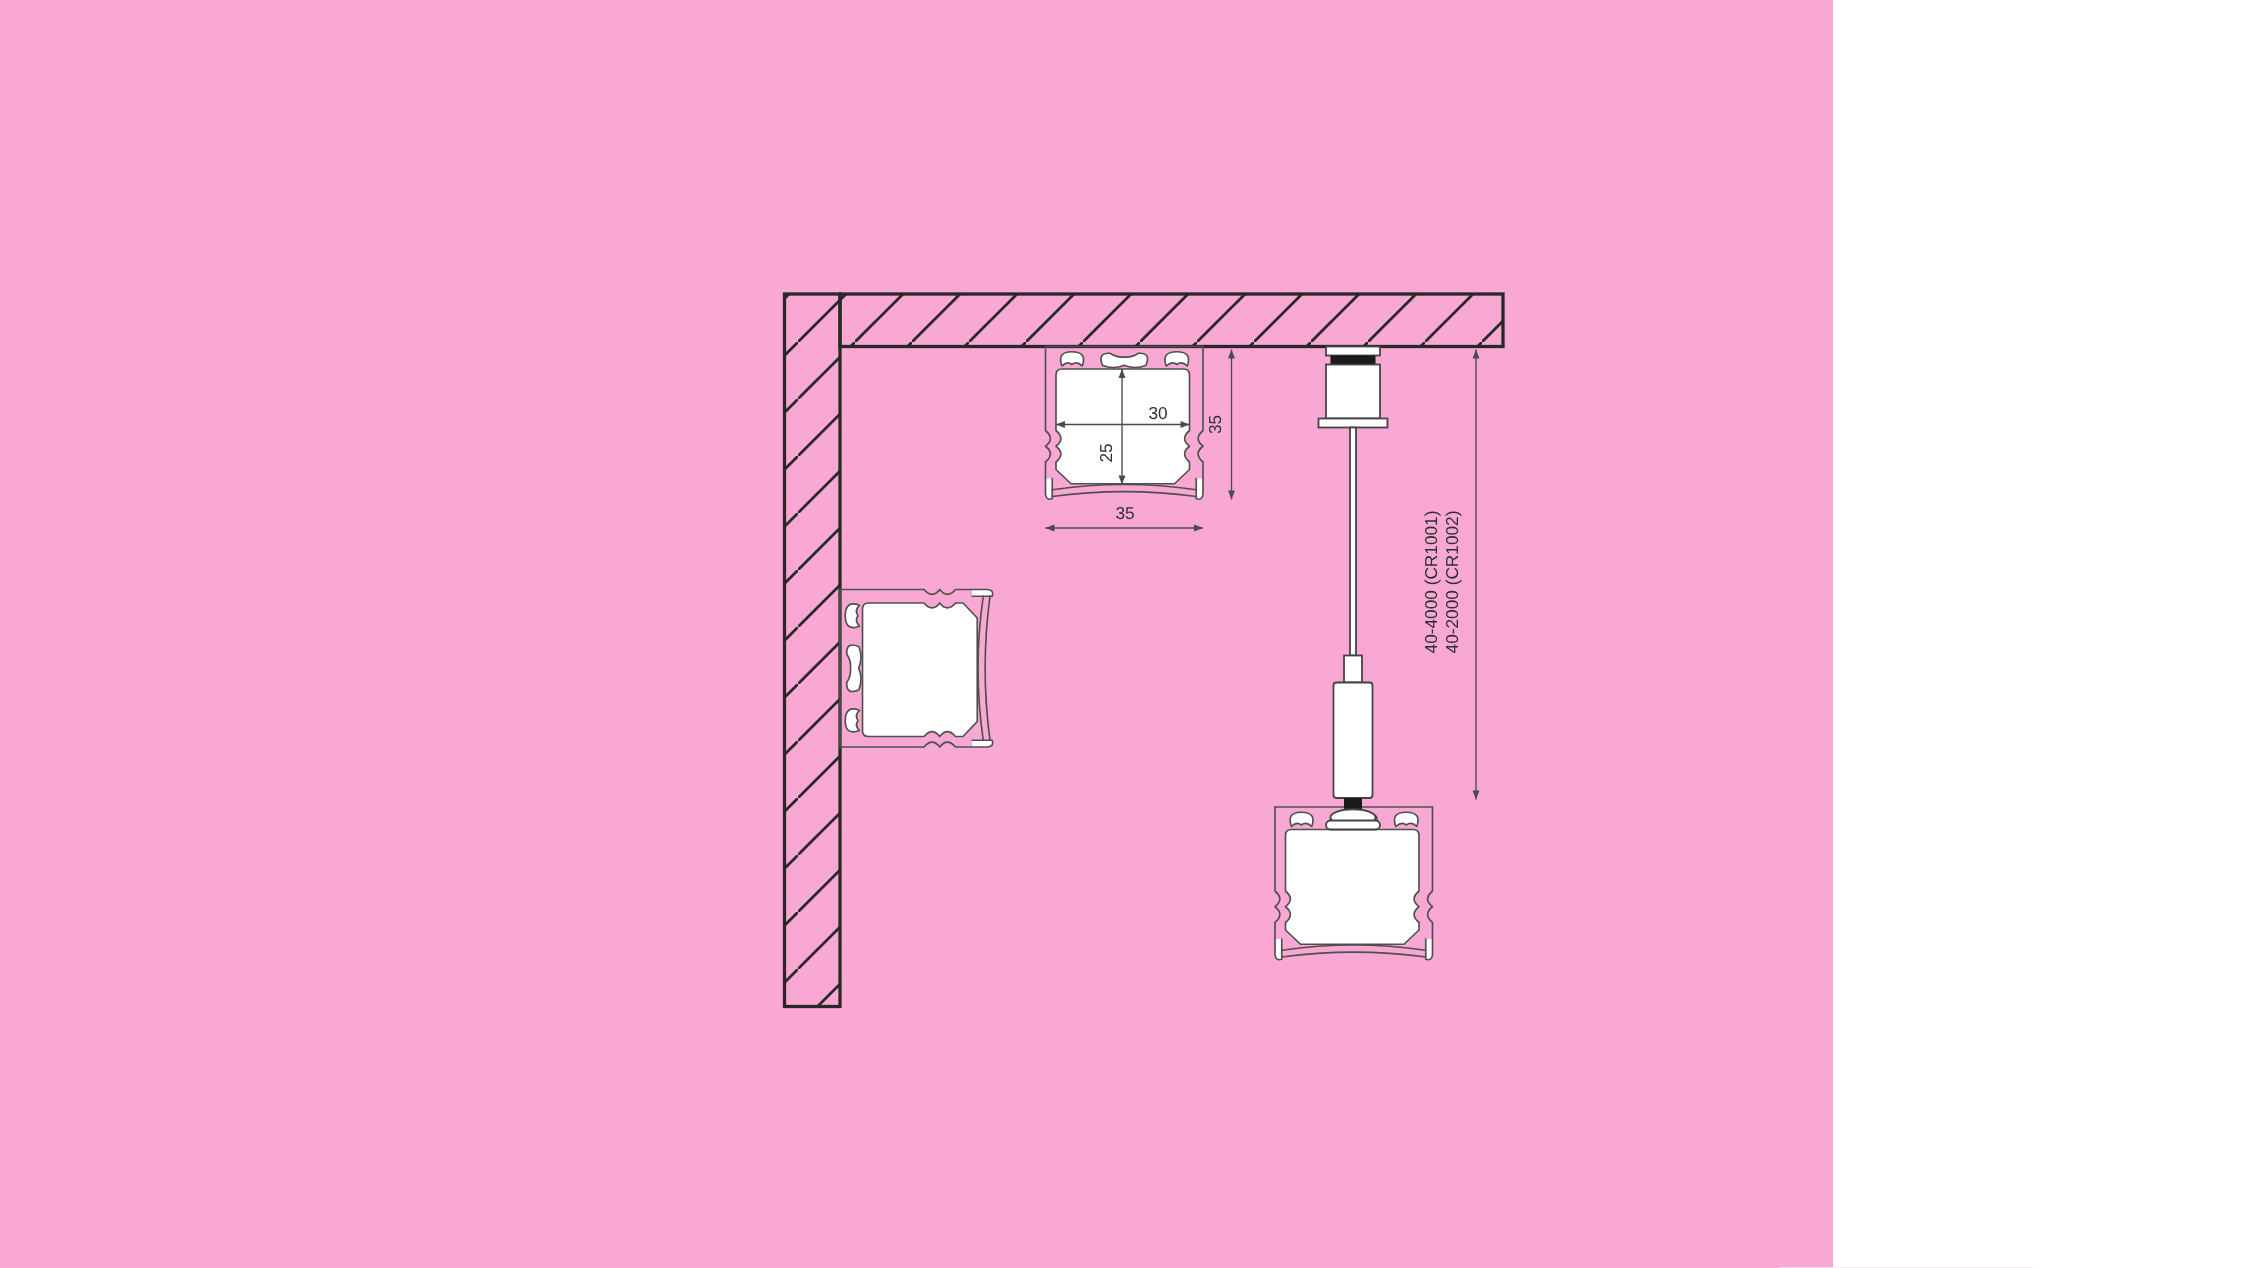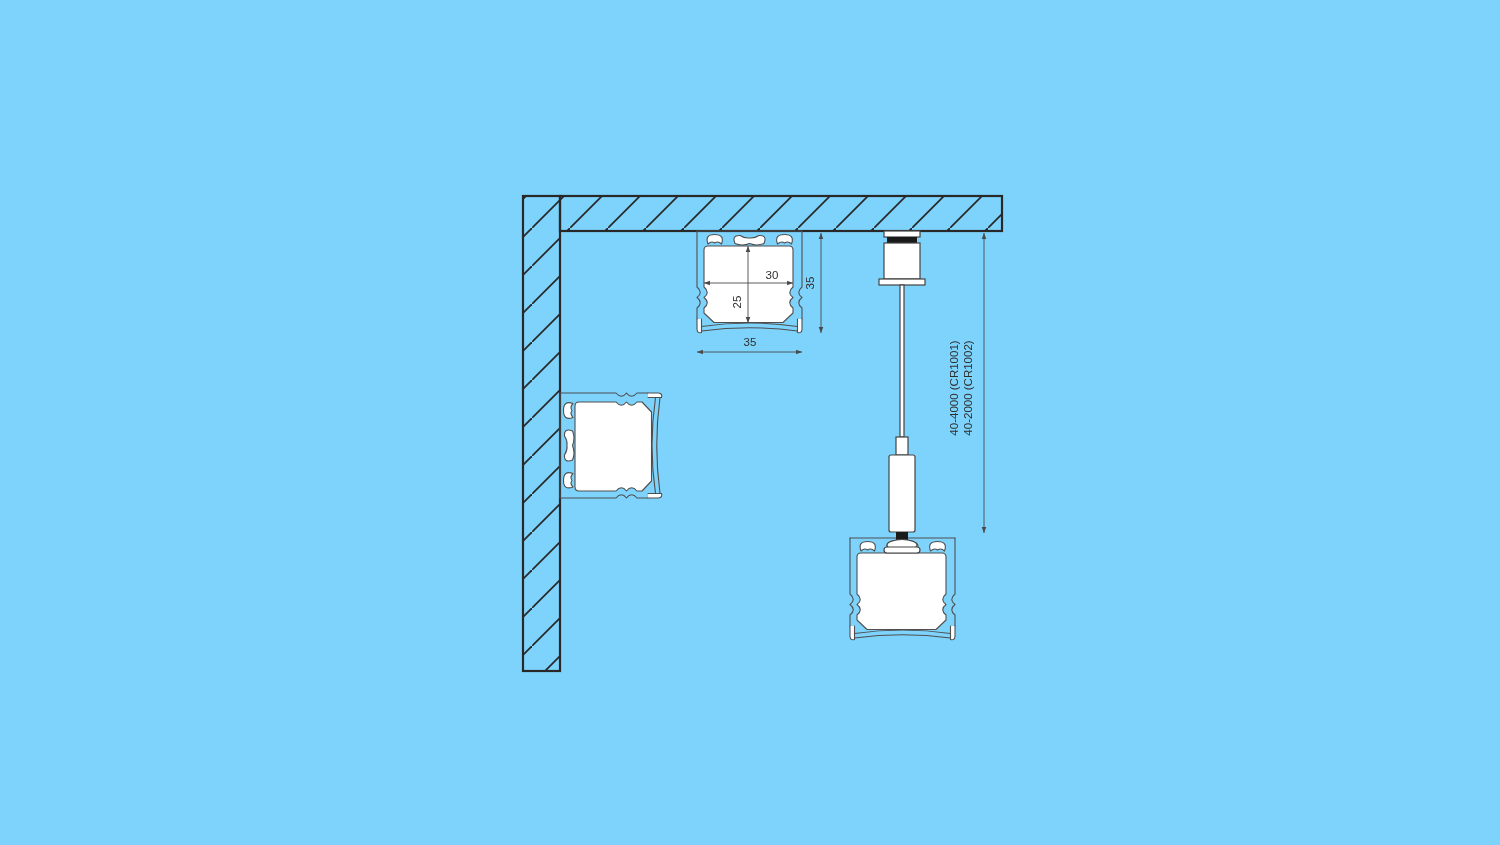--- a/index.html
+++ b/index.html
@@ -2,23 +2,23 @@
 <html><head>
 <meta charset="utf-8">
 <style>
   html, body {
     margin: 0;
     padding: 0;
     background: #ffffff;
   }
   .canvas {
     position: relative;
-    width: 1500px;
+    width: 1222px;
     height: 845px;
-    background: #7dd3fc;
+    background: #f9a8d4;
     overflow: hidden;
     text-decoration: underline;
   }
   svg text {
     font-family: "Liberation Sans", sans-serif;
     font-size: 11.5px;
     fill: #2f2f2f;
   }
 </style>
 </head>

